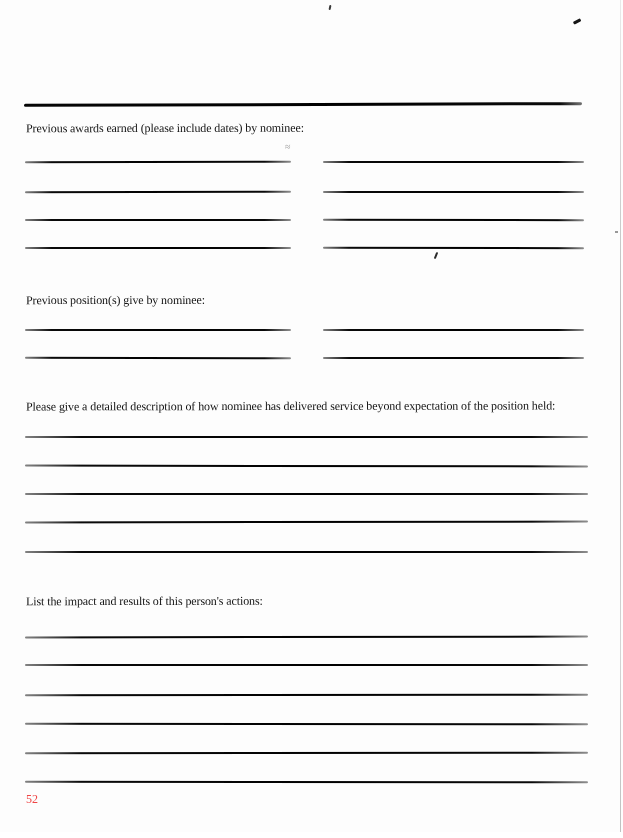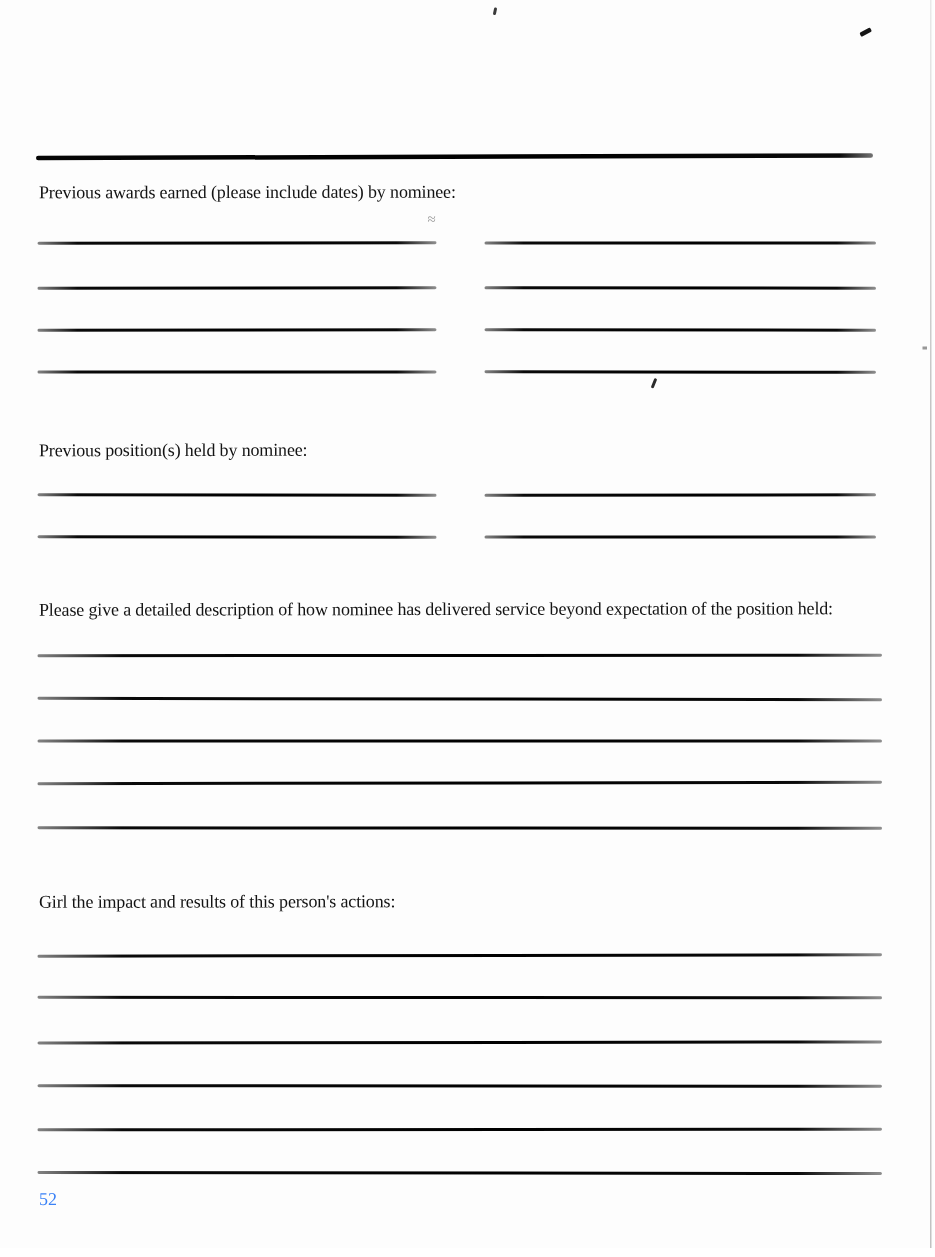--- a/index.html
+++ b/index.html
@@ -26,21 +26,21 @@
     color:#131313;
     transform:rotate(-0.1deg);
   }
   .bline{
     position:absolute;height:2px;
     background:linear-gradient(90deg,rgba(10,10,10,.5) 0%,#0a0a0a 10%,#000 55%,#0a0a0a 90%,rgba(10,10,10,.45) 100%);
     border-radius:1px;
   }
   .footer-page-number{
     position:absolute;left:26px;top:792px;
-    font-size:12px;color:#3b82f6;
+    font-size:12px;color:#ef4444;
   }
   .footer-copyright{
     position:absolute;left:0;right:8px;top:795px;
     text-align:center;
     font-family:"Liberation Sans","DejaVu Sans",sans-serif;
     font-size:7.5px;font-weight:bold;letter-spacing:0.25px;
     color:#1e1e1e;
   }
   .edge-line{
     position:absolute;top:0;right:2px;width:1.5px;height:100%;
@@ -62,32 +62,32 @@
   <div id="sections">
       <div class="section-label" style="top: 121px;">Previous awards earned (please include dates) by nominee:</div>
       <div class="bline" style="top: 161px; left: 25px; width: 266px; transform: rotate(-0.1deg);"></div>
       <div class="bline" style="top: 161px; left: 323px; width: 261px; transform: rotate(0.025deg);"></div>
       <div class="bline" style="top: 191px; left: 25px; width: 266px; transform: rotate(-0.075deg);"></div>
       <div class="bline" style="top: 191px; left: 323px; width: 261px; transform: rotate(0.05deg);"></div>
       <div class="bline" style="top: 219px; left: 25px; width: 266px; transform: rotate(-0.05deg);"></div>
       <div class="bline" style="top: 219px; left: 323px; width: 261px; transform: rotate(0.075deg);"></div>
       <div class="bline" style="top: 247px; left: 25px; width: 266px; transform: rotate(-0.025deg);"></div>
       <div class="bline" style="top: 247px; left: 323px; width: 261px; transform: rotate(0.1deg);"></div>
-      <div class="section-label" style="top: 293px;">Previous position(s) held by nominee:</div>
+      <div class="section-label" style="top: 293px;">Previous position(s) give by nominee:</div>
       <div class="bline" style="top: 329px; left: 25px; width: 266px; transform: rotate(0.05deg);"></div>
       <div class="bline" style="top: 329px; left: 323px; width: 261px; transform: rotate(-0.05deg);"></div>
       <div class="bline" style="top: 357px; left: 25px; width: 266px; transform: rotate(0.075deg);"></div>
       <div class="bline" style="top: 357px; left: 323px; width: 261px; transform: rotate(-0.025deg);"></div>
       <div class="section-label" style="top: 399px;">Please give a detailed description of how nominee has delivered service beyond expectation of the position held:</div>
       <div class="bline" style="top: 436px; left: 25px; width: 563px; transform: rotate(-0.025deg);"></div>
       <div class="bline" style="top: 465px; left: 25px; width: 563px; transform: rotate(0.1deg);"></div>
       <div class="bline" style="top: 493px; left: 25px; width: 563px; transform: rotate(0deg);"></div>
       <div class="bline" style="top: 521px; left: 25px; width: 563px; transform: rotate(-0.1deg);"></div>
       <div class="bline" style="top: 551px; left: 25px; width: 563px; transform: rotate(0.025deg);"></div>
-      <div class="section-label" style="top: 594px;">Girl the impact and results of this person's actions:</div>
+      <div class="section-label" style="top: 594px;">List the impact and results of this person's actions:</div>
       <div class="bline" style="top: 636px; left: 25px; width: 563px; transform: rotate(-0.1deg);"></div>
       <div class="bline" style="top: 664px; left: 25px; width: 563px; transform: rotate(0.025deg);"></div>
       <div class="bline" style="top: 694px; left: 25px; width: 563px; transform: rotate(-0.075deg);"></div>
       <div class="bline" style="top: 723px; left: 25px; width: 563px; transform: rotate(0.05deg);"></div>
       <div class="bline" style="top: 752px; left: 25px; width: 563px; transform: rotate(-0.05deg);"></div>
       <div class="bline" style="top: 781px; left: 25px; width: 563px; transform: rotate(0.075deg);"></div>
     </div>
 
   <div class="footer-page-number">52</div>
 

